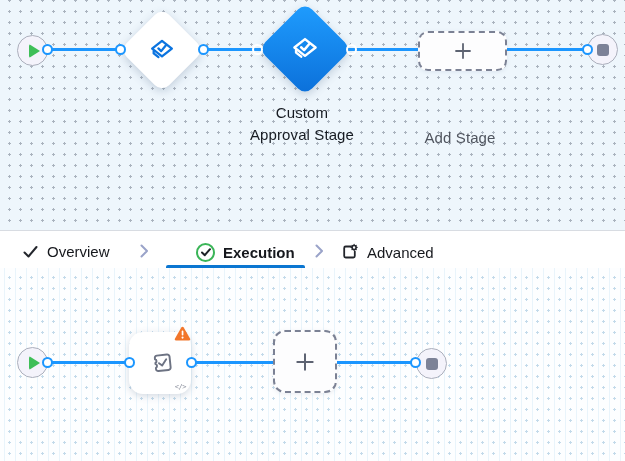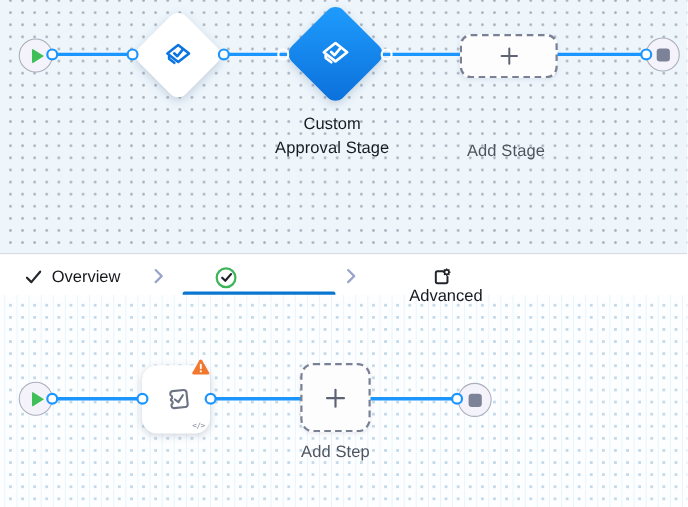--- a/index.html
+++ b/index.html
@@ -167,27 +167,28 @@
     <svg class="chevron" style="left:140px;" width="9" height="14" viewBox="0 0 9 14">
       <path d="M1.5 1.5 L7 7 L1.5 12.5" stroke="#9aa3c9" stroke-width="2" fill="none" stroke-linecap="round" stroke-linejoin="round"></path>
     </svg>
 
     <div class="tab-item" style="left:196px;">
       <span class="ring-check" style="margin-right:8px;">
         <svg width="10" height="9" viewBox="0 0 10 9">
           <path d="M1 4.5 L3.8 7.2 L9 1.2" stroke="#1d2127" stroke-width="2" fill="none" stroke-linecap="round" stroke-linejoin="round"></path>
         </svg>
       </span>
+      <span class="tab-label active">Execution</span>
     </div>
 
     <svg class="chevron" style="left:315px;" width="9" height="14" viewBox="0 0 9 14">
       <path d="M1.5 1.5 L7 7 L1.5 12.5" stroke="#9aa3c9" stroke-width="2" fill="none" stroke-linecap="round" stroke-linejoin="round"></path>
     </svg>
 
-    <div class="tab-item" style="left:372px;flex-direction:column;">
+    <div class="tab-item" style="left:340px;">
       <svg width="19" height="18" viewBox="0 0 18 18" style="margin-right:8px;">
         <path d="M10.5 3.5 H5.2 Q3.7 3.5 3.7 5 V13 Q3.7 14.5 5.2 14.5 H12.8 Q14.3 14.5 14.3 13 V8.5" stroke="#22252b" stroke-width="1.8" fill="none" stroke-linecap="round"></path>
         <circle cx="13.6" cy="4.4" r="2" stroke="#22252b" stroke-width="1.5" fill="none"></circle>
         <path d="M13.6 1.4 V2.2 M13.6 6.6 V7.4 M10.6 4.4 H11.4 M15.8 4.4 H16.6 M11.5 2.3 L12 2.8 M15.2 6 L15.7 6.5 M15.7 2.3 L15.2 2.8 M12 6 L11.5 6.5" stroke="#22252b" stroke-width="1.2" stroke-linecap="round"></path>
       </svg>
       <span class="tab-label">Advanced</span>
     </div>
 
     <div class="tab-underline"></div>
   </div>
@@ -221,16 +222,15 @@
     <div class="add-box step" style="left:273px; top:62px; width:64px; height:63px;">
       <svg width="22" height="22" viewBox="0 0 20 20">
         <path d="M10 3 V17 M3 10 H17" stroke="#5d6372" stroke-width="1.8" stroke-linecap="round"></path>
       </svg>
     </div>
 
     <div class="terminal" style="left:416px; top:80px;">
       <div class="stop-sq"></div>
     </div>
 
-    <div class="node-label muted" style="left:265px; top:132px; width:80px;">Add Step</div>
   </div>
 
 </div>
 
 </body></html>

